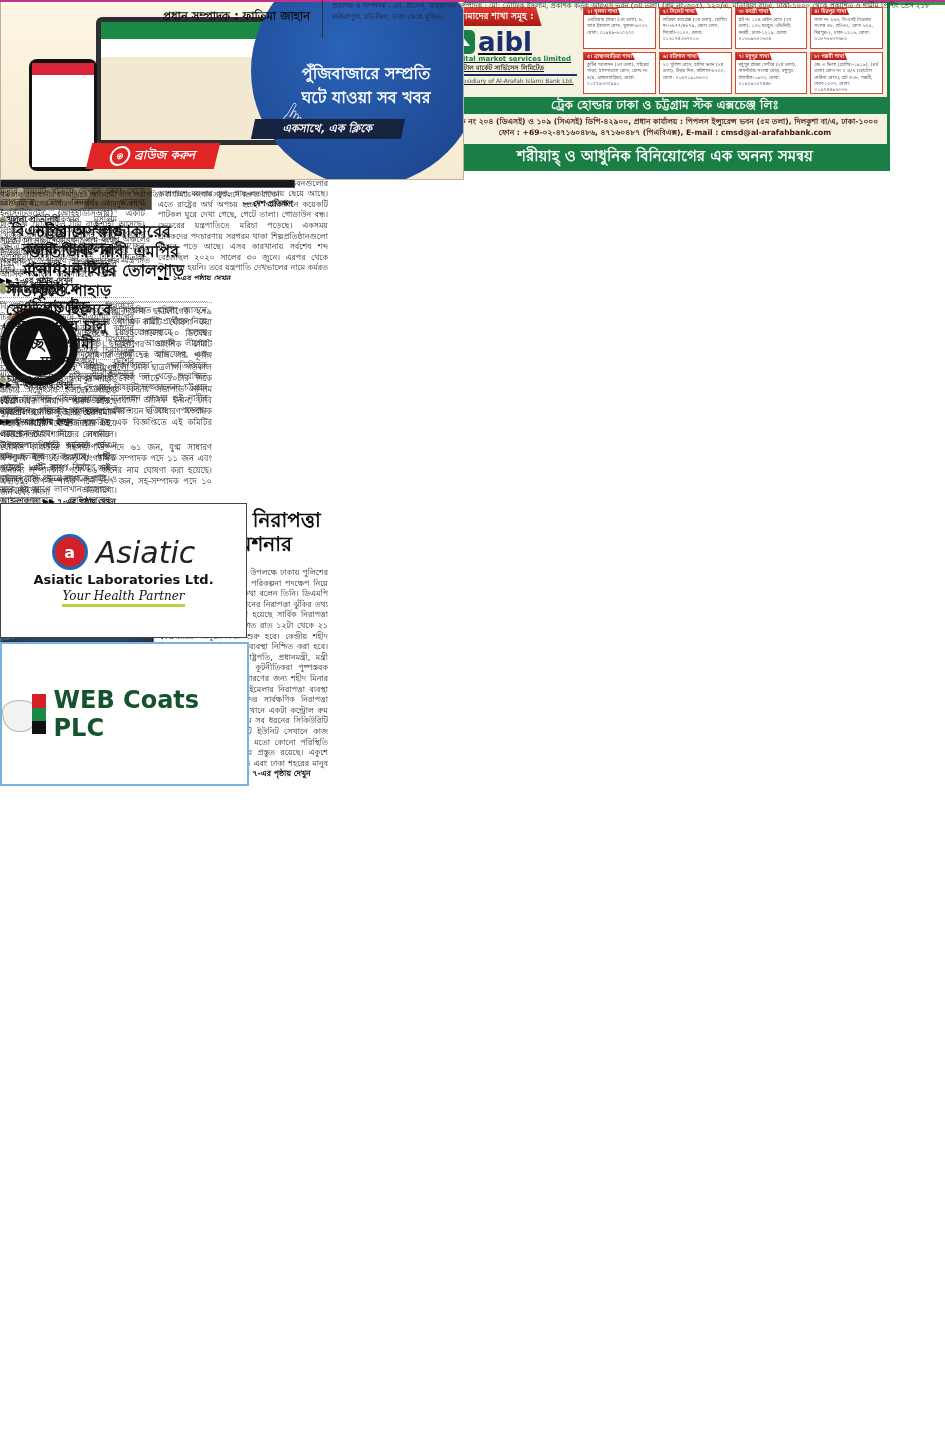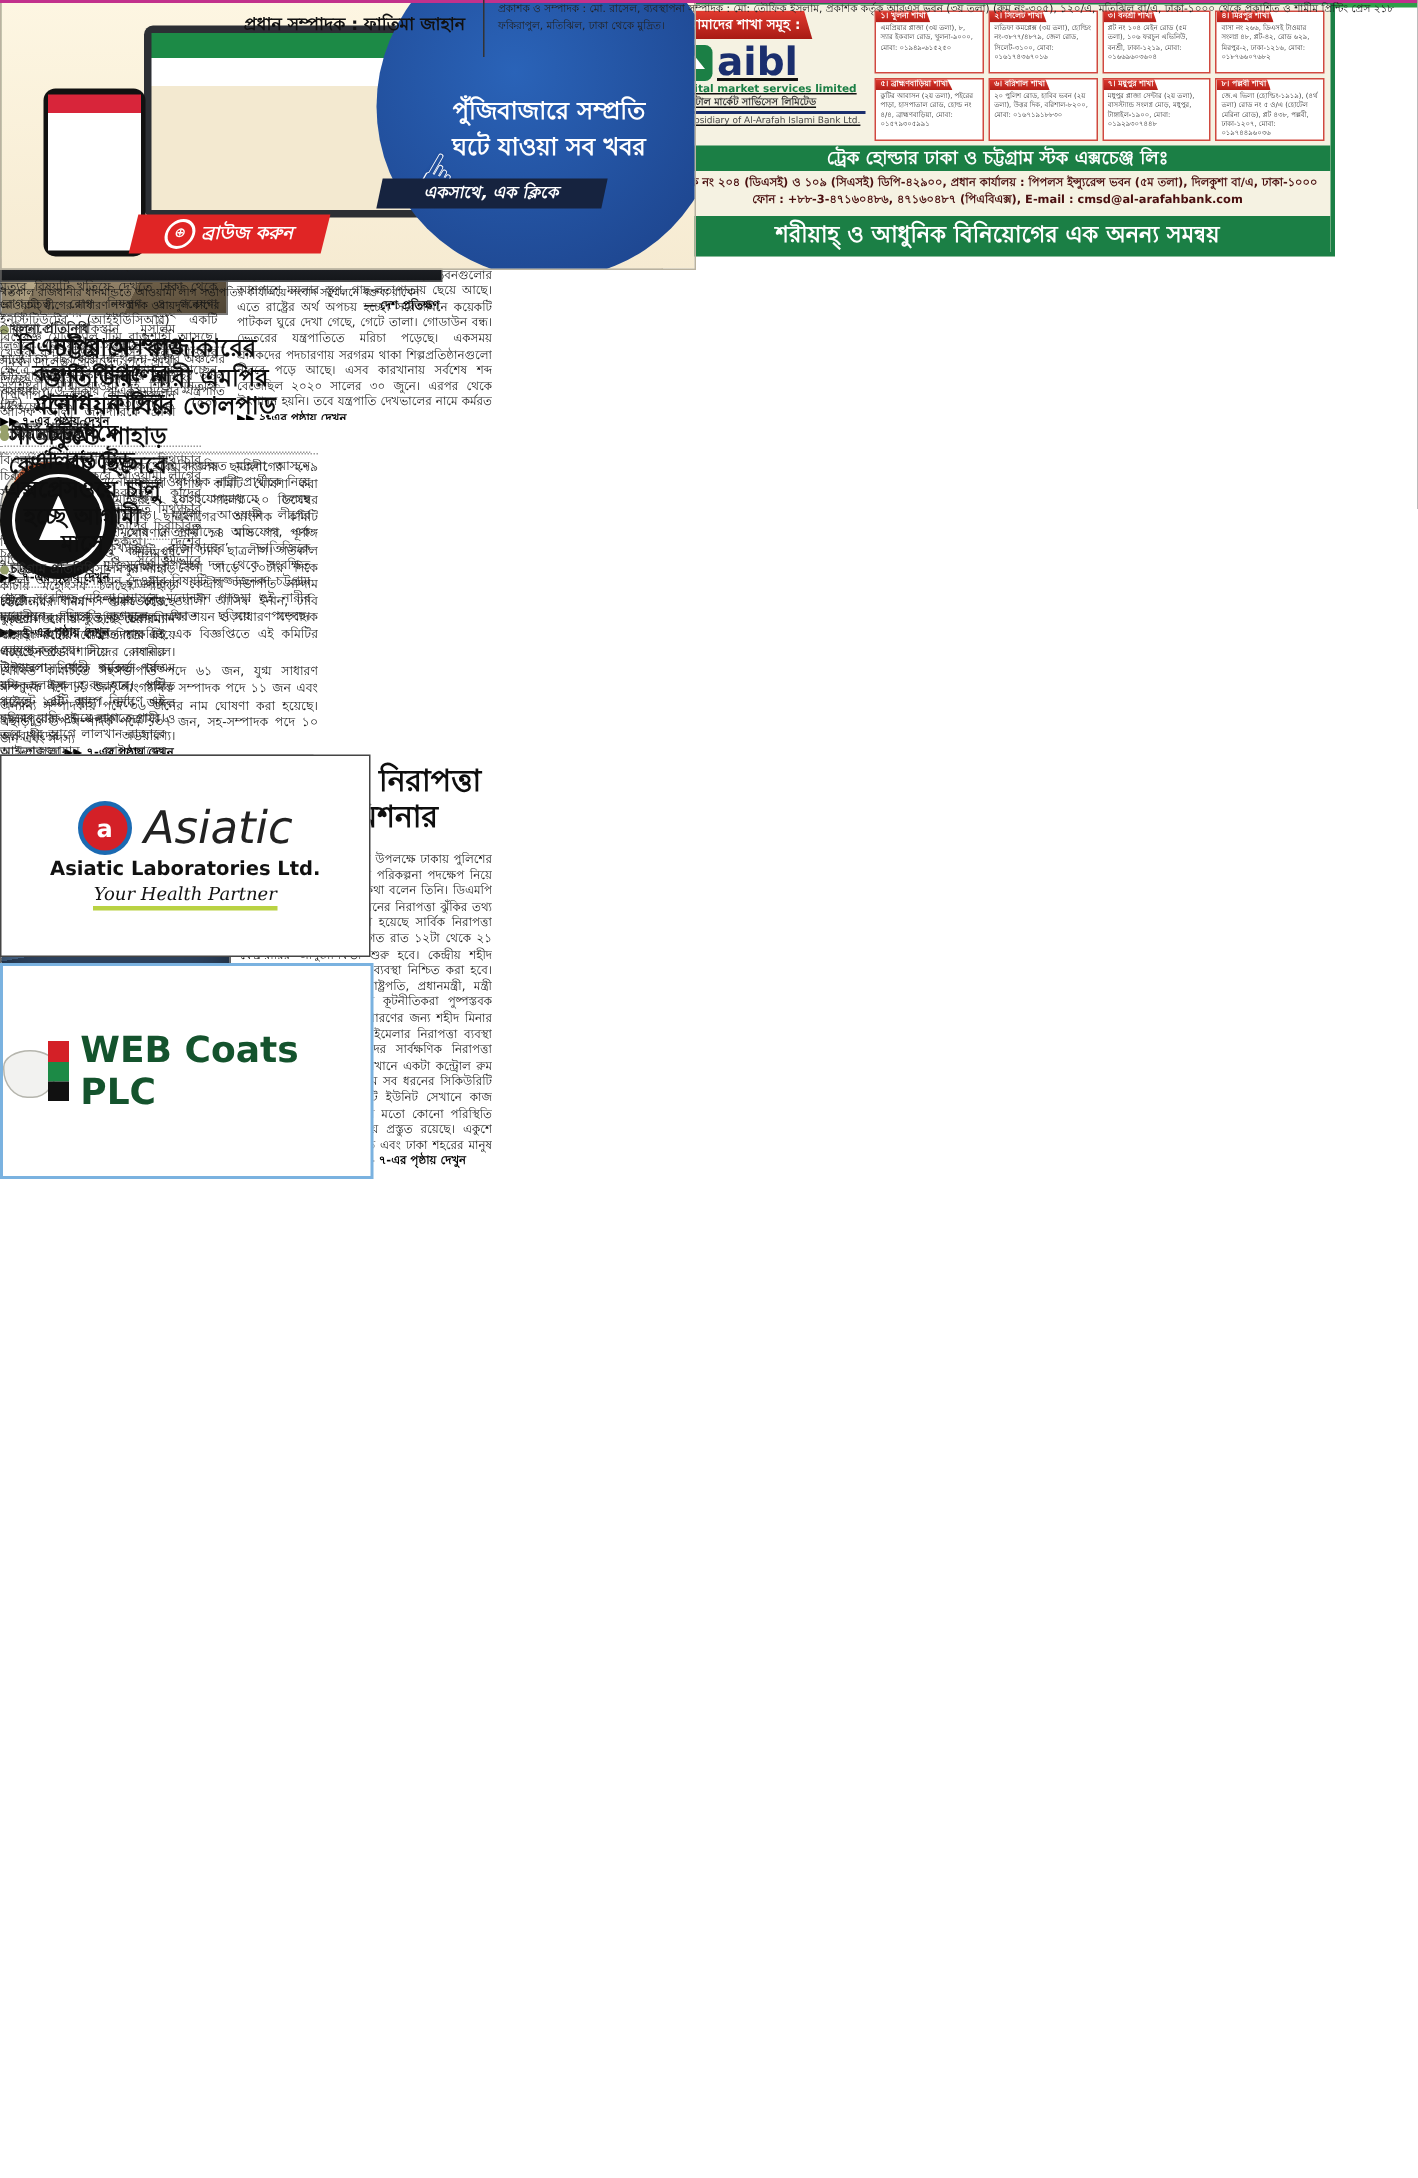--- a/index.html
+++ b/index.html
@@ -372,21 +372,21 @@
         <div class="branch"><span class="bname">৩। বনশ্রী শাখা</span><span class="baddr">প্লট নং ১০৪ মেইন রোড (৫ম তলা), ১০৬ ফরচুন এভিনিউ, বনশ্রী, ঢাকা-১২১৯, মোবা: ০১৬৬৯৬০৩৬০৪</span></div>
         <div class="branch"><span class="bname">৪। মিরপুর শাখা</span><span class="baddr">বাসা নং ২৬৬, ডিএসই টাওয়ার সংলগ্ন ৪৮, প্লট-৪২, রোড ৬২৯, মিরপুর-২, ঢাকা-১২১৬, মোবা: ০১৮৭৬৬০৭৬৮২</span></div>
         <div class="branch"><span class="bname">৫। ব্রাহ্মণবাড়িয়া শাখা</span><span class="baddr">কুটির আবাসন (২য় তলা), পইরের পাড়া, হাসপাতাল রোড, হোল্ড নং ৪/৪, ব্রাহ্মণবাড়িয়া, মোবা: ০১৫৭৯৩০৫৯৯১</span></div>
         <div class="branch"><span class="bname">৬। বরিশাল শাখা</span><span class="baddr">২০ পুলিশ রোড, হাবিব ভবন (২য় তলা), উত্তর দিক, বরিশাল-৮২০০, মোবা: ০১৬৭১৯১৮৮৩০</span></div>
         <div class="branch"><span class="bname">৭। মধুপুর শাখা</span><span class="baddr">মধুপুর প্লাজা সেন্টার (২য় তলা), বাসস্ট্যান্ড সংলগ্ন মোড়, মধুপুর, টাঙ্গাইল-১৯০০, মোবা: ০১৯২৯৩০৭৪৪৮</span></div>
         <div class="branch"><span class="bname">৮। পল্লবী শাখা</span><span class="baddr">জে.এ ভিলা (হোল্ডিং-১৯১৯), (৪র্থ তলা) রোড নং ৫ ও/এ (হোটেল মেরিনা রোড), প্লট ৪৩৮, পল্লবী, ঢাকা-১২০৭, মোবা: ০১৯৭৪৪৯৬০৩৬</span></div>
       </div>
       <div class="band" style="position:absolute;left:0;top:94px;width:444px;height:17px;background:#1b7f45;font-size:12px;">ট্রেক হোল্ডার ঢাকা ও চট্টগ্রাম স্টক এক্সচেঞ্জ লিঃ</div>
       <div class="abs center" style="left:0;top:113px;width:444px;font-size:7.6px;font-weight:bold;color:#4a1010;line-height:1.5;">
         <div>ট্রেক নং ২০৪ (ডিএসই) ও ১০৯ (সিএসই) ডিপি-৪২৯০০, প্রধান কার্যালয় : পিপলস ইন্স্যুরেন্স ভবন (৫ম তলা), দিলকুশা বা/এ, ঢাকা-১০০০</div>
-        <div>ফোন : +৮৮-3-৪৭১৬০৪৮৬, ৪৭১৬০৪৮৭ (পিএবিএক্স), E-mail : cmsd@al-arafahbank.com</div>
+        <div>ফোন : +69-০২-৪৭১৬০৪৮৬, ৪৭১৬০৪৮৭ (পিএবিএক্স), E-mail : cmsd@al-arafahbank.com</div>
       </div>
       <div class="band" style="position:absolute;left:0;top:141px;width:444px;height:24px;background:#1b7f45;font-size:15px;">শরীয়াহ্ ও আধুনিক বিনিয়োগের এক অনন্য সমন্বয়</div>
     </div>
   </div>
 
   <div class="abs" style="left:30;top:1215;width:440px;height:178px;border:1px solid #b9b2a0;background:linear-gradient(180deg,#fdf6e2,#f8ecd2);overflow:hidden;">
     <div class="abs" style="left:55px;top:8px;">
       <div class="tagline" style="font-size:9px;padding-left:20px;">শেয়ারবাজার ও অর্থনীতির প্রতিচ্ছবি</div>
       <div class="mast-title" style="font-size:32px;">দেশ প্রতিক্ষণ</div>
       <div style="text-align:right;">

